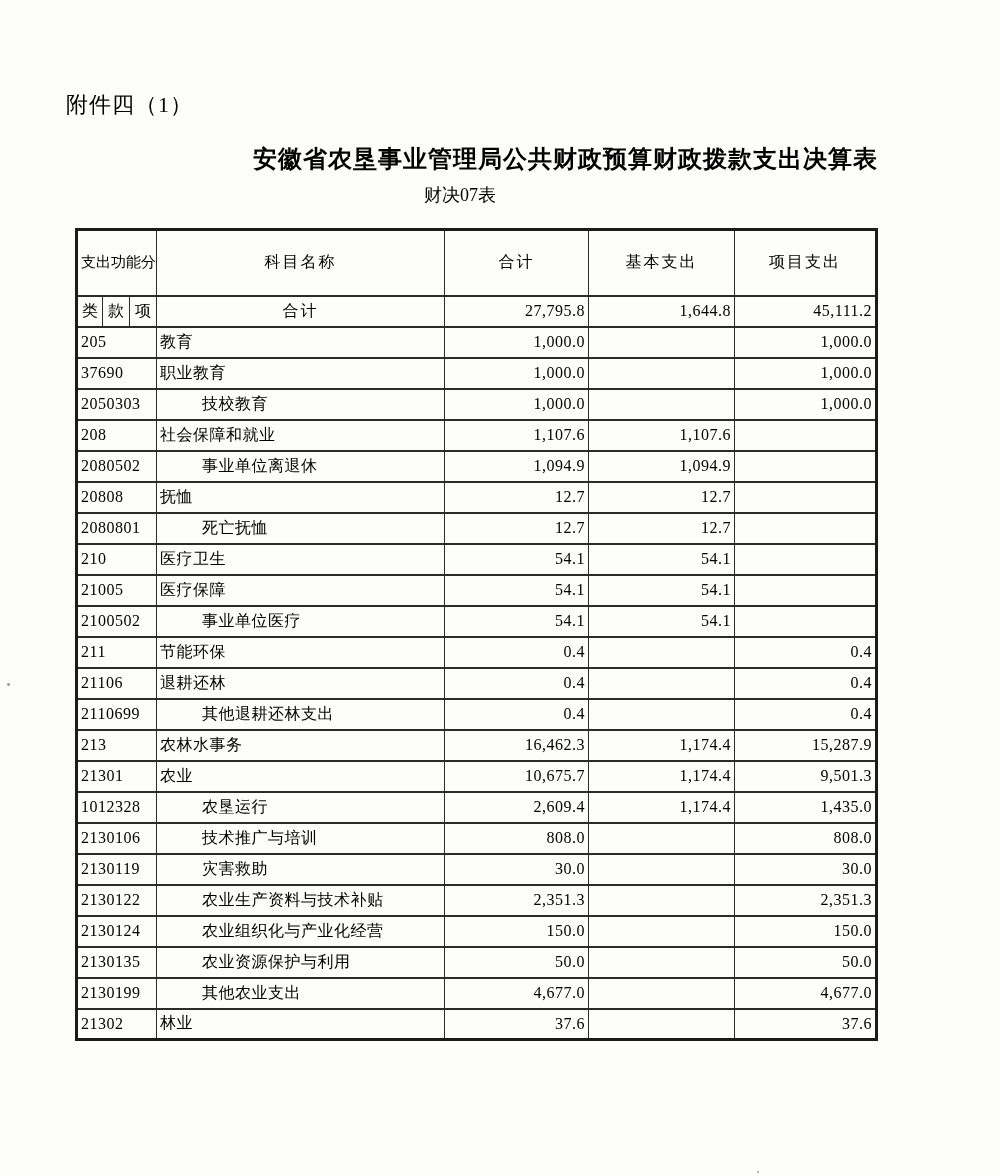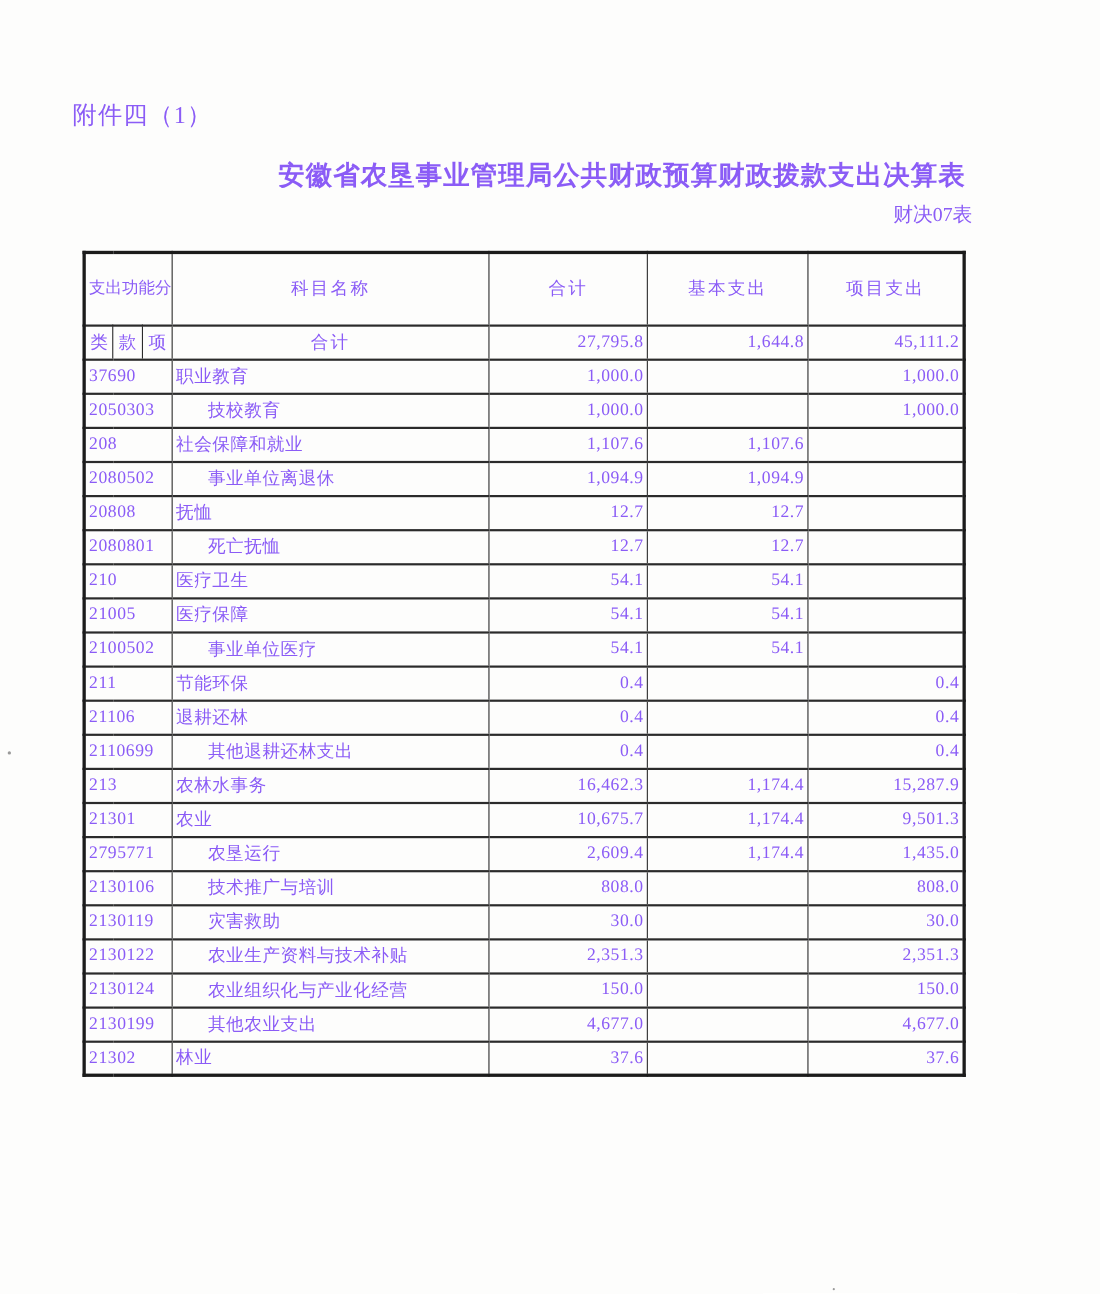--- a/index.html
+++ b/index.html
@@ -6,21 +6,21 @@
     margin: 0;
     padding: 0;
     background: #ffffff;
   }
   .page {
     position: relative;
     width: 1000px;
     height: 1176px;
     background: #fdfdfc;
     font-family: "Liberation Serif", "DejaVu Serif", serif;
-    color: #8b5cf6;
+    color: #000000;
     overflow: hidden;
   }
   .attachment {
     position: absolute;
     left: 66px;
     top: 90px;
     font-size: 22px;
     letter-spacing: 1px;
   }
   .title {
@@ -29,24 +29,24 @@
     top: 143px;
     width: 800px;
     text-align: right;
     font-size: 24px;
     font-weight: bold;
     letter-spacing: 1px;
     white-space: nowrap;
   }
   .form-no {
     position: absolute;
-    left: 92px;
+    left: 64px;
     top: 183px;
     width: 792px;
-    text-align: right;
+    text-align: center;
     font-size: 18px;
   }
   .meta-row {
     position: absolute;
     left: 75px;
     top: 202px;
     width: 797px;
     height: 26px;
     font-size: 18px;
     font-weight: 600;
@@ -85,21 +85,21 @@
   }
   th.col-head {
     font-weight: normal;
     font-size: 16px;
     text-align: center;
     letter-spacing: 2px;
   }
   td.sub { text-align: center; padding: 0 1px; }
   td.code { text-align: left; padding-left: 4px; letter-spacing: 0.5px; }
   td.name { text-align: left; padding-left: 7px; letter-spacing: 0.5px; }
-  td.name.indent { padding-left: 32px; }
+  td.name.indent { padding-left: 45px; }
   td.name.center { text-align: center; letter-spacing: 2px; }
   td.num {
     text-align: right;
     padding-right: 5px;
     letter-spacing: 0.5px;
     font-variant-numeric: tabular-nums;
   }
   .speck {
     position: absolute;
     background: #9a9a9a;
@@ -140,20 +140,27 @@
     <tbody>
       <tr>
         <td class="sub">类</td>
         <td class="sub">款</td>
         <td class="sub">项</td>
         <td class="name center">合计</td>
         <td class="num">27,795.8</td>
         <td class="num">1,644.8</td>
         <td class="num">45,111.2</td>
       </tr>
+    <tr>
+      <td class="code" colspan="3">205</td>
+      <td class="name">教育</td>
+      <td class="num">1,000.0</td>
+      <td class="num"></td>
+      <td class="num">1,000.0</td>
+    </tr>
         <tr>
       <td class="code" colspan="3">37690</td>
       <td class="name">职业教育</td>
       <td class="num">1,000.0</td>
       <td class="num"></td>
       <td class="num">1,000.0</td>
     </tr>
         <tr>
       <td class="code" colspan="3">2050303</td>
       <td class="name indent">技校教育</td>
@@ -239,21 +246,21 @@
       <td class="num">15,287.9</td>
     </tr>
         <tr>
       <td class="code" colspan="3">21301</td>
       <td class="name">农业</td>
       <td class="num">10,675.7</td>
       <td class="num">1,174.4</td>
       <td class="num">9,501.3</td>
     </tr>
         <tr>
-      <td class="code" colspan="3">2795771</td>
+      <td class="code" colspan="3">1012328</td>
       <td class="name indent">农垦运行</td>
       <td class="num">2,609.4</td>
       <td class="num">1,174.4</td>
       <td class="num">1,435.0</td>
     </tr>
         <tr>
       <td class="code" colspan="3">2130106</td>
       <td class="name indent">技术推广与培训</td>
       <td class="num">808.0</td>
       <td class="num"></td>
@@ -274,20 +281,27 @@
       <td class="num">2,351.3</td>
     </tr>
         <tr>
       <td class="code" colspan="3">2130124</td>
       <td class="name indent">农业组织化与产业化经营</td>
       <td class="num">150.0</td>
       <td class="num"></td>
       <td class="num">150.0</td>
     </tr>
         <tr>
+      <td class="code" colspan="3">2130135</td>
+      <td class="name indent">农业资源保护与利用</td>
+      <td class="num">50.0</td>
+      <td class="num"></td>
+      <td class="num">50.0</td>
+    </tr>
+        <tr>
       <td class="code" colspan="3">2130199</td>
       <td class="name indent">其他农业支出</td>
       <td class="num">4,677.0</td>
       <td class="num"></td>
       <td class="num">4,677.0</td>
     </tr>
         <tr>
       <td class="code" colspan="3">21302</td>
       <td class="name">林业</td>
       <td class="num">37.6</td>

